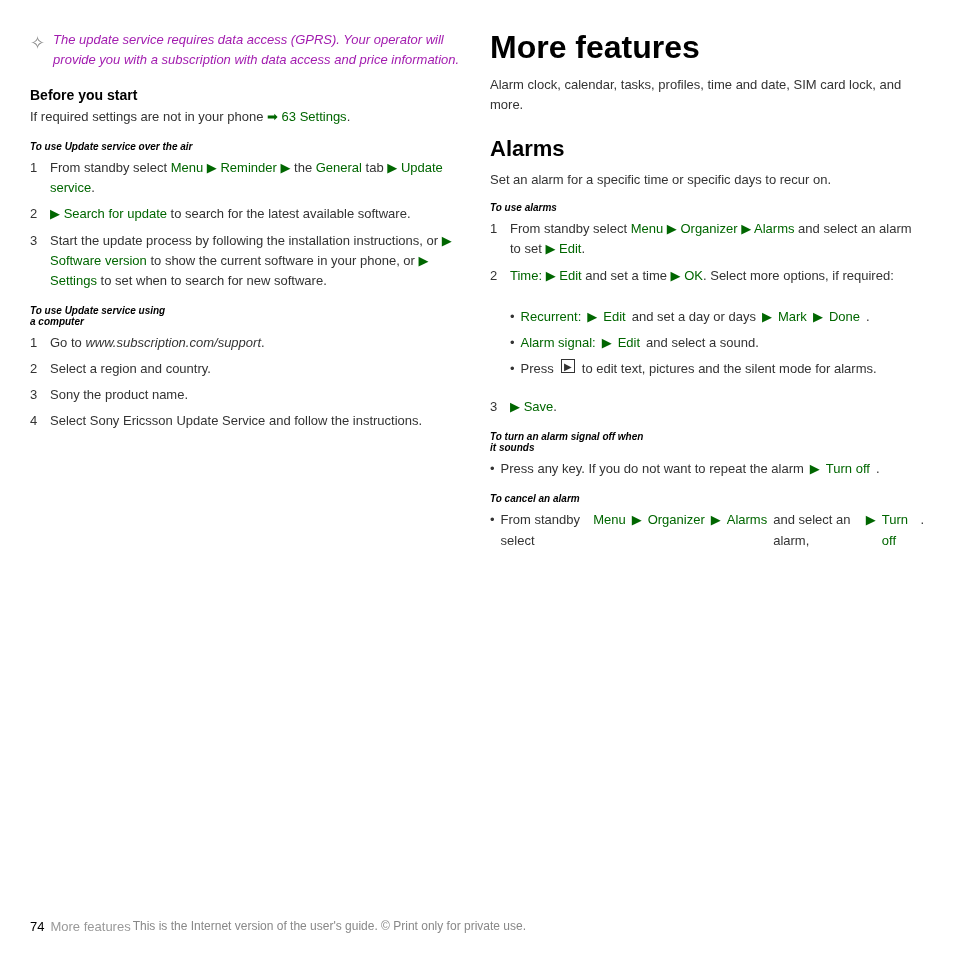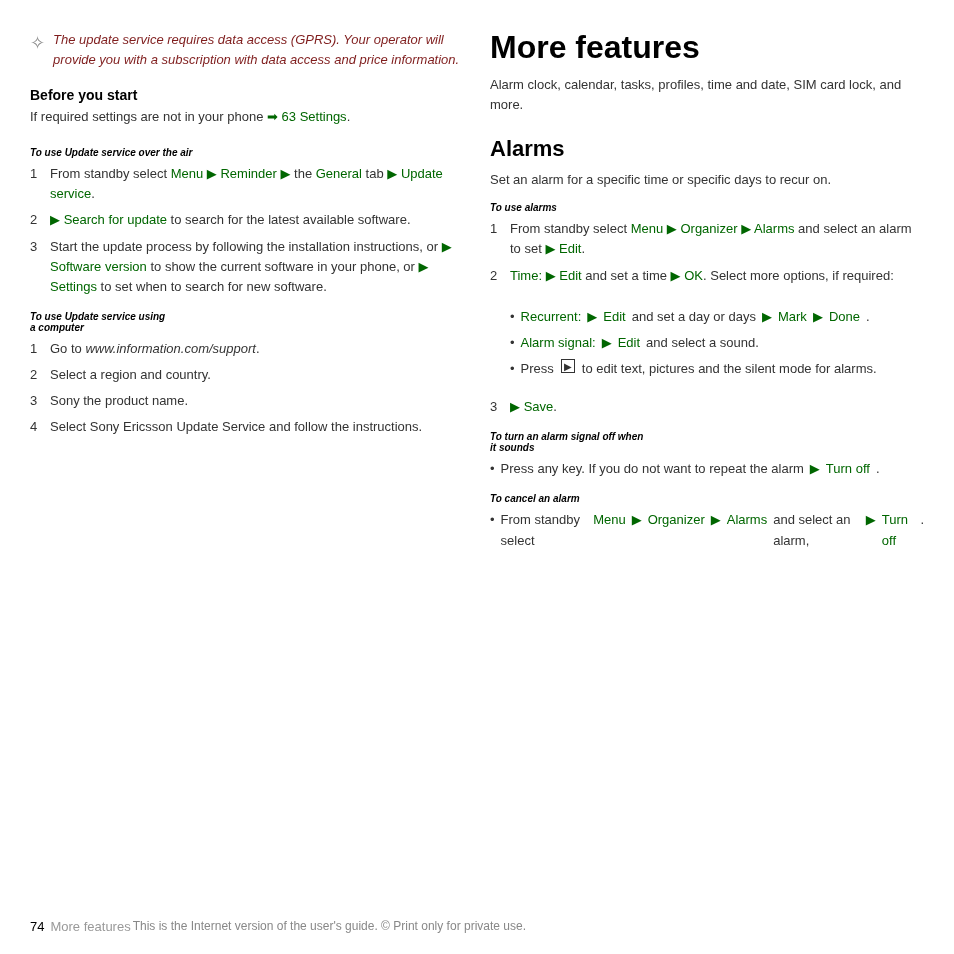--- a/index.html
+++ b/index.html
@@ -47,21 +47,21 @@
     .tip-icon {
       font-size: 18px;
       color: #888;
       flex-shrink: 0;
       margin-top: 2px;
     }
 
     .tip-text {
       font-size: 13px;
       font-style: italic;
-      color: #7f1d1d;
+      color: #a21caf;
       line-height: 1.5;
     }
 
     
     .section-heading {
       font-size: 14px;
       font-weight: bold;
       margin-bottom: 4px;
       color: #000;
     }
@@ -200,21 +200,21 @@
 
 <div class="page-container">
 
   <div class="left-column">
 
     <div class="tip-box">
       <span class="tip-icon">✧</span>
       <p class="tip-text">The update service requires data access (GPRS). Your operator will provide you with a subscription with data access and price information.</p>
     </div>
 
-    <div style="margin-bottom:20px;">
+    <div style="margin-bottom:14px;">
       <p class="section-heading">Before you start</p>
       <p class="body-text">
         <span>If required settings are not in your phone</span>
         <span class="arrow"> ➡ </span><span class="menu-link">63 Settings</span><span>.</span>
       </p>
     </div>
 
     <div style="margin-bottom:14px;">
       <p class="italic-heading">To use Update service over the air</p>
       <ol class="numbered-list">
@@ -231,21 +231,21 @@
           <span>Start the update process by following the installation instructions, or <span class="arrow">▶</span> <span class="menu-link">Software version</span> to show the current software in your phone, or <span class="arrow">▶</span> <span class="menu-link">Settings</span> to set when to search for new software.</span>
         </li>
       </ol>
     </div>
 
     <div>
       <p class="italic-heading">To use Update service using<br>a computer</p>
       <ol class="numbered-list">
         <li>
           <span class="num">1</span>
-          <span>Go to <em>www.information.com/support</em>.</span>
+          <span>Go to <em>www.subscription.com/support</em>.</span>
         </li>
         <li>
           <span class="num">2</span>
           <span>Select a region and country.</span>
         </li>
         <li>
           <span class="num">3</span>
           <span>Sony the product name.</span>
         </li>
         <li>

